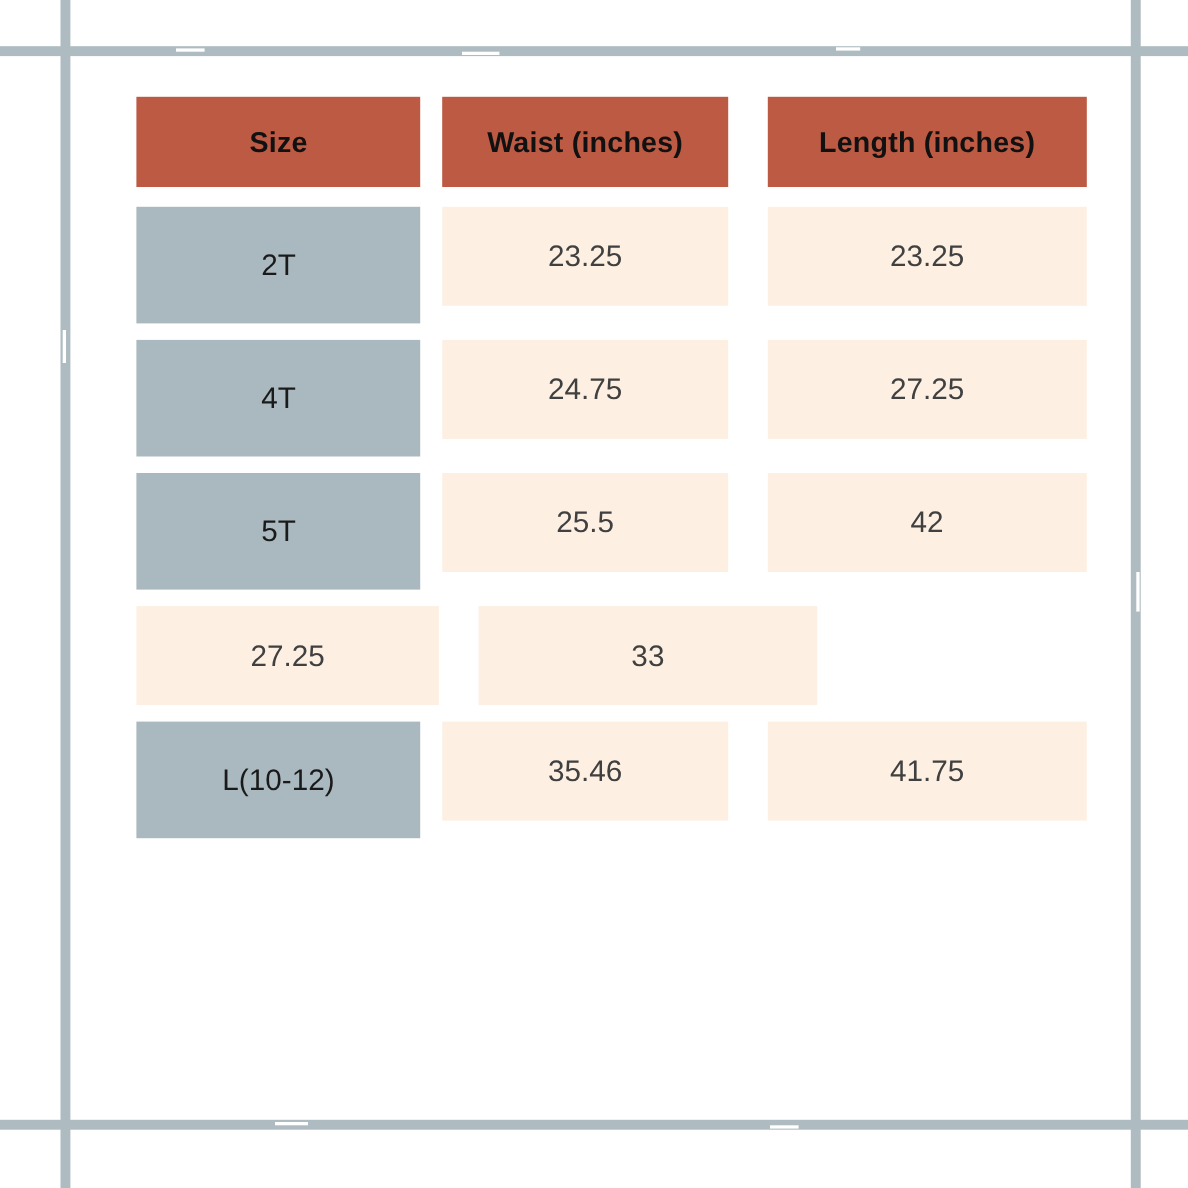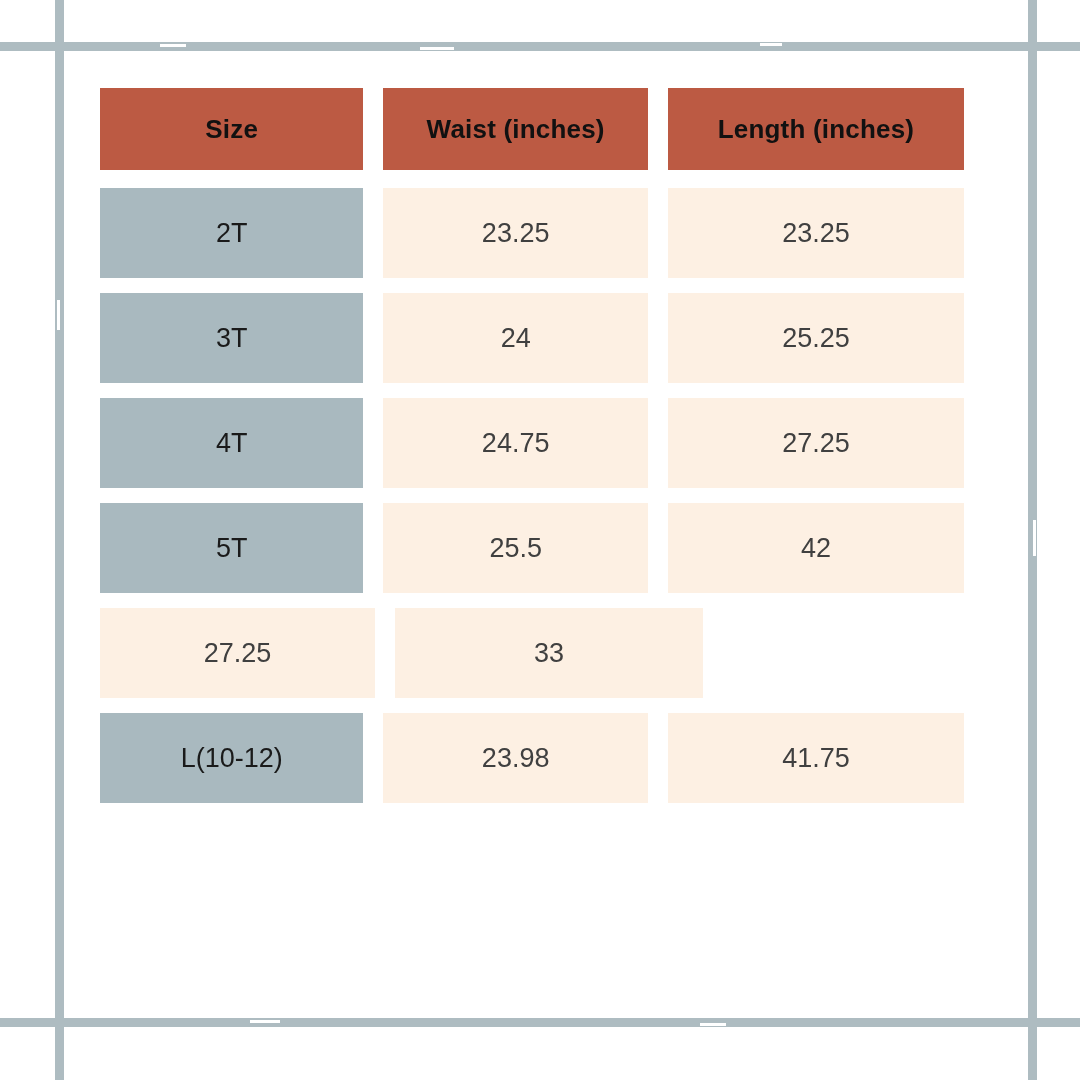--- a/index.html
+++ b/index.html
@@ -33,21 +33,21 @@
 
   
   .nick {
     position: absolute;
     background: #ffffff;
   }
 
   
   #table {
     position: absolute;
-    left: 100px;
+    left: 124px;
     top: 88px;
     width: 864px;
   }
   .row {
     display: flex;
     gap: 20px;
     margin-bottom: 15px;
   }
   .row:last-child { margin-bottom: 0; }
 
@@ -56,33 +56,33 @@
   .cell {
     display: flex;
     align-items: center;
     justify-content: center;
     box-sizing: border-box;
     text-align: center;
   }
 
   .col-size   { width: 274px; }
   .col-waist  { width: 275px; }
-  .col-length { width: 308px; }
+  .col-length { width: 308px; margin-left: 16px; }
 
   .header-cell {
     height: 82px;
     background: #bc5a43;
     color: #111111;
     font-size: 26px;
     font-weight: bold;
     letter-spacing: 0.2px;
   }
 
   .size-cell {
-    height: 90px;
+    height: 106px;
     background: #a9b9bf;
     color: #1a1a1a;
     font-size: 27px;
     font-weight: normal;
   }
 
   .value-cell {
     height: 90px;
     background: #fdf0e3;
     color: #404040;
@@ -115,25 +115,20 @@
       <div class="cell header-cell col-waist">Waist (inches)</div>
       <div class="cell header-cell col-length">Length (inches)</div>
     </div>
 
     <div class="row">
       <div class="cell size-cell  col-size">2T</div>
       <div class="cell value-cell col-waist">23.25</div>
       <div class="cell value-cell col-length">23.25</div>
     </div>
 
-    <div class="row">
-      <div class="cell size-cell  col-size">3T</div>
-      <div class="cell value-cell col-waist">24</div>
-      <div class="cell value-cell col-length">25.25</div>
-    </div>
 
     <div class="row">
       <div class="cell size-cell  col-size">4T</div>
       <div class="cell value-cell col-waist">24.75</div>
       <div class="cell value-cell col-length">27.25</div>
     </div>
 
     <div class="row">
       <div class="cell size-cell  col-size">5T</div>
       <div class="cell value-cell col-waist">25.5</div>
@@ -141,18 +136,18 @@
     </div>
 
     <div class="row">
       <div class="cell value-cell col-waist">27.25</div>
       <div class="cell value-cell col-length">33</div>
     </div>
 
 
     <div class="row">
       <div class="cell size-cell  col-size">L(10-12)</div>
-      <div class="cell value-cell col-waist">23.98</div>
+      <div class="cell value-cell col-waist">35.46</div>
       <div class="cell value-cell col-length">41.75</div>
     </div>
 
   </div>
 </div>
 
 </body></html>

